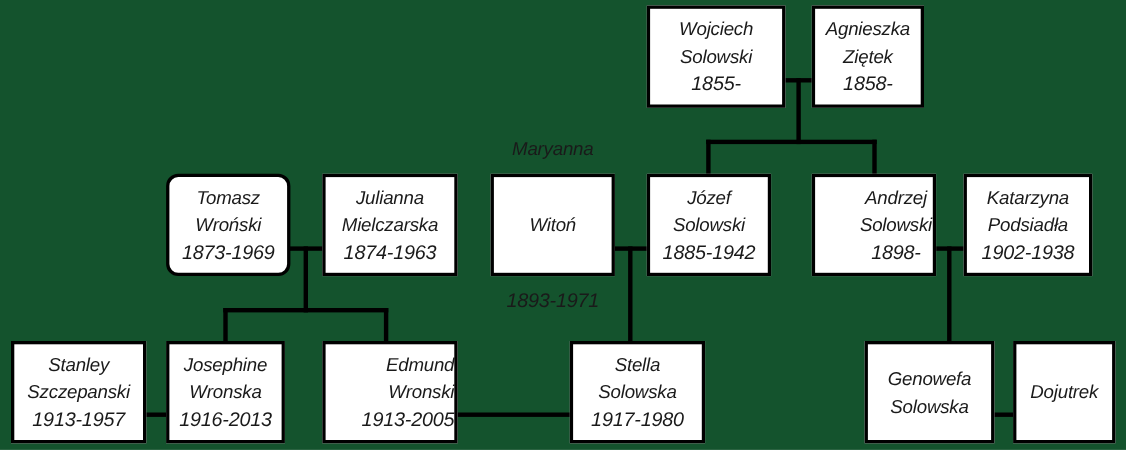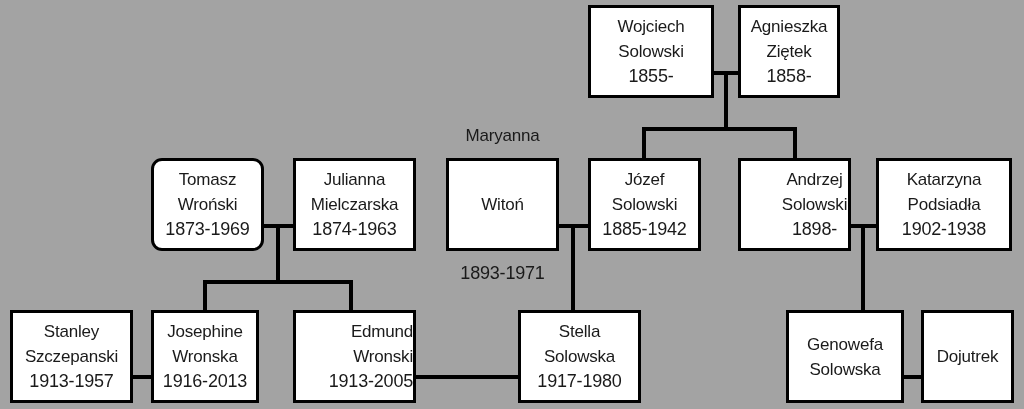--- a/index.html
+++ b/index.html
@@ -4,23 +4,24 @@
 <style>
   html, body {
     margin: 0;
     padding: 0;
     background: #ffffff;
   }
   #canvas {
     position: relative;
     width: 1024px;
     height: 409px;
-    background: #a3a3a3;
+    background: #14532d;
     overflow: hidden;
     font-family: "Liberation Sans", sans-serif;
+    font-style: italic;
   }
   .node {
     position: absolute;
     box-sizing: border-box;
     border: 3px solid #000000;
     background: #ffffff;
     display: flex;
     flex-direction: column;
     align-items: center;
     justify-content: center;
@@ -95,21 +96,21 @@
     <div class="node" style="left: 588px; top: 158px; width: 113px; height: 93px;">
       <div class="nm">Józef</div>
       <div class="nm">Solowski</div>
       <div class="yr">1885-1942</div>
     </div>
     <div class="node" style="left: 738px; top: 158px; width: 113px; height: 93px; padding-left: 40px;">
       <div class="nm">Andrzej</div>
       <div class="nm">Solowski</div>
       <div class="yr">1898-</div>
     </div>
-    <div class="node" style="left: 876px; top: 158px; width: 136px; height: 93px;">
+    <div class="node" style="left: 876px; top: 158px; width: 117px; height: 93px;">
       <div class="nm">Katarzyna</div>
       <div class="nm">Podsiadła</div>
       <div class="yr">1902-1938</div>
     </div>
     <div class="node" style="left: 10px; top: 310px; width: 123px; height: 93px;">
       <div class="nm">Stanley</div>
       <div class="nm">Szczepanski</div>
       <div class="yr">1913-1957</div>
     </div>
     <div class="node" style="left: 151px; top: 310px; width: 108px; height: 93px;">

